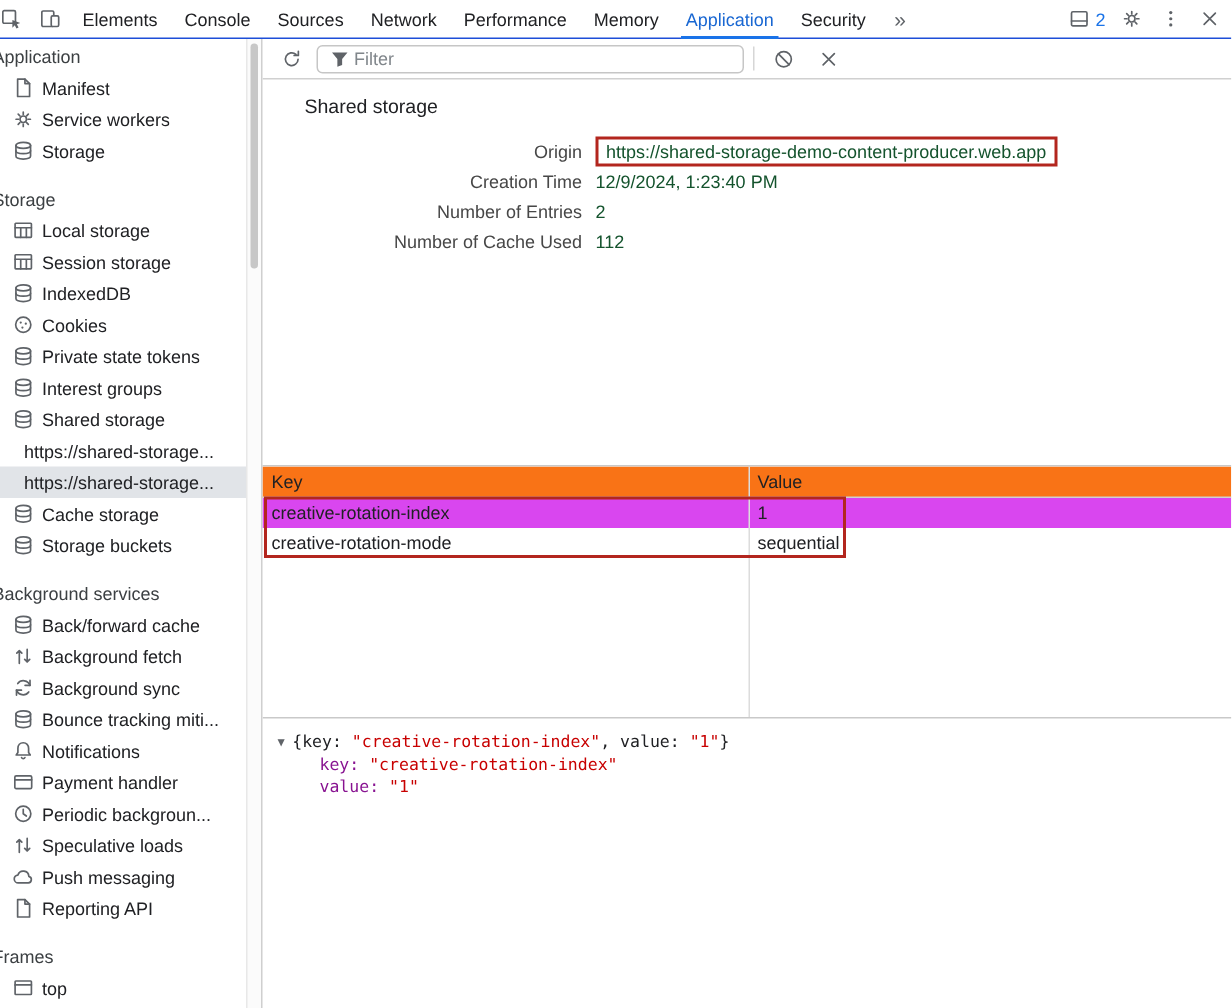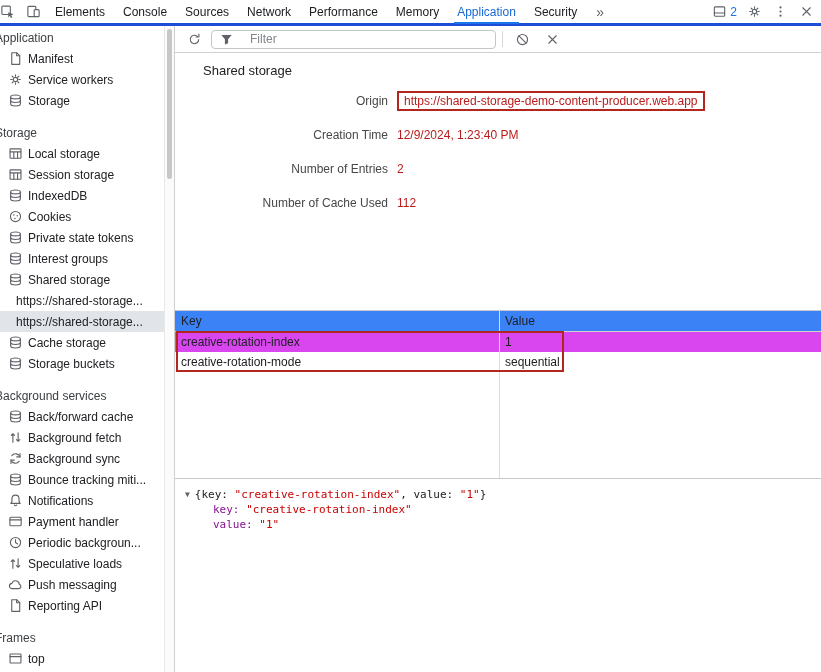--- a/index.html
+++ b/index.html
@@ -1,20 +1,20 @@
 <!DOCTYPE html>
 <html style="--accent: #1a73e8; --tab-selected: #1967d2; --annotation: #b3261e; --string-red: #c80000; --prop-purple: #881391;"><head>
 <meta charset="utf-8">
 <style>
   *{box-sizing:border-box;margin:0;padding:0}
   html,body{background:#fff}
   body{font-family:"Liberation Sans",sans-serif;color:#202124}
   .devtools{position:relative;width:821px;height:672px;background:#fff;overflow:hidden;font-size:12px}
   
-  .tabbar{position:absolute;top:0;left:0;right:0;height:26px;display:flex;align-items:center;border-bottom:3px solid #1d4ed8;background:#fff}
+  .tabbar{position:absolute;top:0;left:0;right:0;height:26px;display:flex;align-items:center;border-bottom:1px solid #1d4ed8;background:#fff}
   .lead-icons{display:flex;margin-left:-6px}
   .icon-btn{width:26px;height:25px;display:flex;align-items:center;justify-content:center;color:#5f6368;flex:none;cursor:pointer}
   .tabs{display:flex;height:100%}
   .tab{padding:0 9px;display:flex;align-items:center;height:100%;color:#202124;position:relative;white-space:nowrap;cursor:pointer}
   .tab.selected{color:var(--tab-selected,#1967d2)}
   .tab.selected::after{content:"";position:absolute;left:6px;right:6px;bottom:-1px;height:2px;background:var(--accent,#1a73e8)}
   .tab-more{padding:0 10px;color:#5f6368;font-size:14px;cursor:pointer}
   .tab-right{margin-left:auto;display:flex;align-items:center;padding-right:2px}
   .badge-wrap{display:flex;align-items:center;gap:1px;margin-right:4px;cursor:pointer}
   .badge-count{color:#1a73e8;font-size:12px}
@@ -25,33 +25,33 @@
   .tree-item{height:21px;display:flex;align-items:center;padding-left:7px;gap:5px;cursor:pointer;white-space:nowrap}
   .tree-item.child{padding-left:16px}
   .tree-item.selected{background:#e1e4e8}
   .ticon{width:16px;height:16px;color:#5f6368;flex:none;display:flex;align-items:center;justify-content:center}
   .tlabel{overflow:hidden;text-overflow:ellipsis}
   .scrollbar{width:11px;flex:none;position:relative;background:#fbfbfb;border-left:1px solid #e8e8e8;border-right:1px solid #cfcfcf}
   .scroll-thumb{position:absolute;top:3px;left:2px;width:5px;height:150px;background:#c7c7c7;border-radius:3px;cursor:grab}
   
   .content{flex:1;display:flex;flex-direction:column;min-width:0}
   .ctoolbar{height:27px;flex:none;border-bottom:1px solid #d0d0d0;display:flex;align-items:center;padding:0 6px;gap:4px}
-  .filter{display:flex;align-items:center;gap:16px;border:1px solid #c6c6c6;border-radius:4px;height:19px;width:285px;padding:0 6px;cursor:text}
+  .filter{display:flex;align-items:center;gap:2px;border:1px solid #c6c6c6;border-radius:4px;height:19px;width:285px;padding:0 6px;cursor:text}
   .filter-placeholder{color:#80868b}
   .tsep{width:1px;height:16px;background:#d6d6d6;margin:0 2px}
   .report{height:257px;flex:none;overflow:hidden}
   .report-title{font-size:13px;font-weight:500;color:#202124;margin:10px 0 0 28px}
   .fields{margin-top:13px}
-  .field-row{height:20px;margin-bottom:14px;display:flex;align-items:center}
+  .field-row{height:20px;display:flex;align-items:center}
   .field-label{width:213px;flex:none;display:flex;justify-content:flex-end;align-items:center;gap:4px;color:#474747;white-space:nowrap}
-  .field-value{margin-left:9px;display:flex;align-items:center;gap:6px;color:#b91c1c;white-space:nowrap}
+  .field-value{margin-left:9px;display:flex;align-items:center;gap:6px;color:#14532d;white-space:nowrap}
   .boxed{border:2px solid var(--annotation,#b3261e);padding:1px 5px;margin:-3px 0}
   
   .grid{height:168px;flex:none;position:relative;border-top:1px solid #c9c9c9;overflow:hidden}
-  .grid-header{height:21px;display:flex;border-bottom:1px solid #d0d0d0;background:#3b82f6}
+  .grid-header{height:21px;display:flex;border-bottom:1px solid #d0d0d0;background:#f97316}
   .gh-cell{padding:3px 6px;color:#202124;cursor:pointer}
   .gh-cell.key{width:324px;flex:none}
   .gh-cell.value{flex:1}
   .grid-row{height:20px;display:flex;cursor:pointer}
   .grid-row.selected{background:#d946ef}
   .g-cell{padding:3px 6px;white-space:nowrap;overflow:hidden}
   .g-cell.key{width:324px;flex:none}
   .g-cell.value{flex:1}
   .col-divider{position:absolute;left:324px;top:0;bottom:0;width:1px;background:#dcdcdc;cursor:col-resize}
   .grid-annotation{position:absolute;left:1px;top:20px;width:388px;height:41px;border:2px solid var(--annotation,#b3261e);pointer-events:none}

